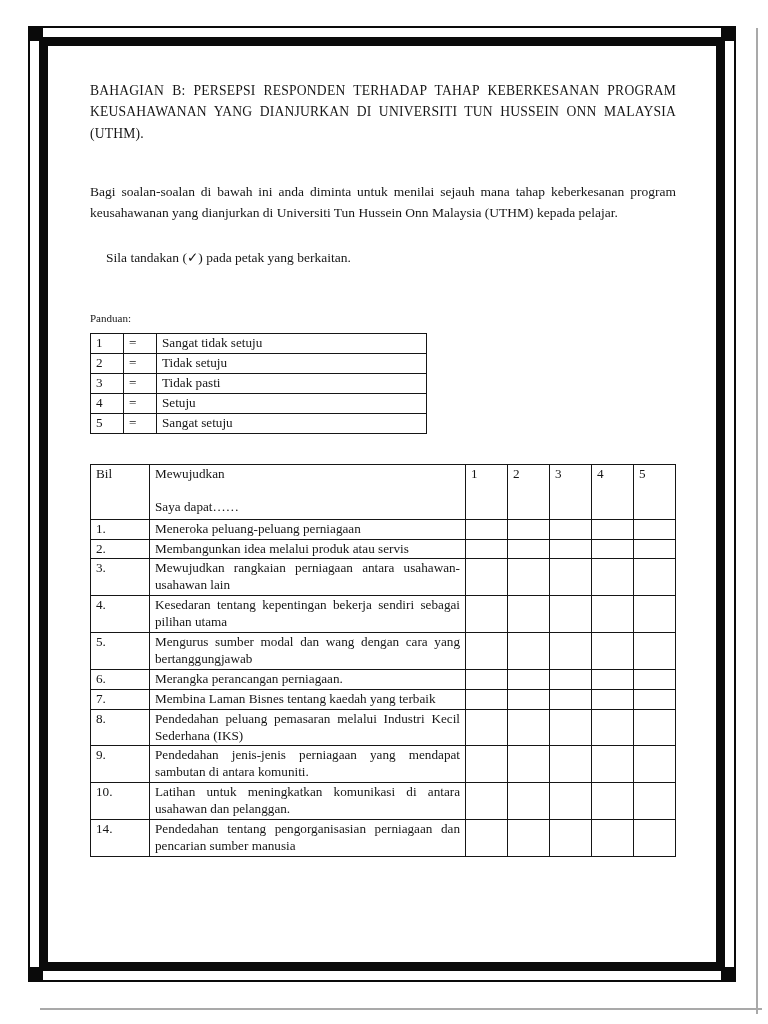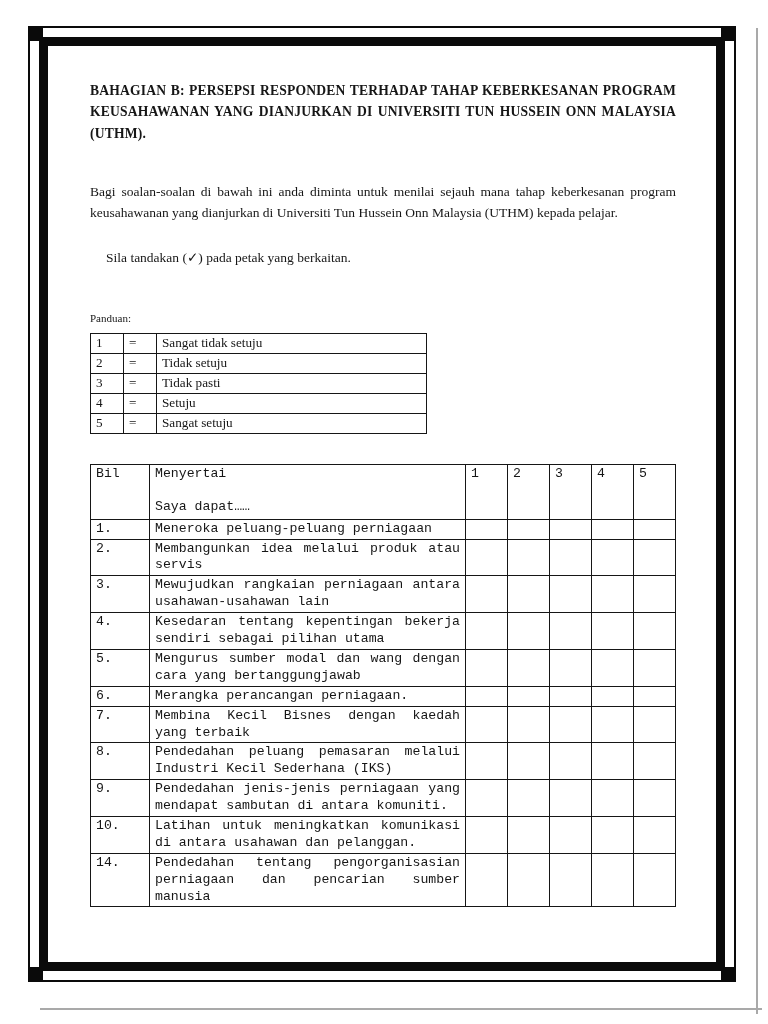--- a/index.html
+++ b/index.html
@@ -58,21 +58,21 @@
     left: 90px;
     right: 92px;
     top: 80px;
   }
   .section-title {
     font-size: 13.6px;
     line-height: 1.58;
     text-align: justify;
     letter-spacing: 0.2px;
     margin: 0 0 38px 0;
-    font-weight: bold;
+    font-weight: normal;
   }
   .para {
     font-size: 13.5px;
     line-height: 1.55;
     text-align: justify;
     margin: 0 0 25px 0;
   }
   .instruction {
     font-size: 13.5px;
     margin: 0 0 46px 16px;
@@ -101,21 +101,20 @@
     width: 337px;
     margin: 0 0 30px 0;
   }
   .guide-table .g-num { width: 22px; }
   .guide-table .g-eq  { width: 22px; }
   .guide-table td { height: 16px; }
 
   
   .rating-table {
     width: 100%;
-    font-family: Liberation Mono, monospace;
   }
   .rating-table .c-bil  { width: 48px; }
   .rating-table .c-chk  { width: 31px; }
   .rating-table .stmt   { text-align: justify; }
   .rating-table .hdr-cell { height: 52px; }
   .hdr-sub { margin-top: 16px; }
   .single td { height: 16px; }
 </style>
 </head>
 <body>
@@ -167,21 +166,21 @@
         <td>Sangat setuju</td>
       </tr>
     </tbody>
   </table>
 
   <table class="rating-table">
     <tbody>
       <tr>
         <td class="c-bil hdr-cell">Bil</td>
         <td class="hdr-cell">
-          <div>Menyertai</div>
+          <div>Mewujudkan</div>
           <div class="hdr-sub">Saya dapat……</div>
         </td>
         <td class="c-chk hdr-cell">1</td>
         <td class="c-chk hdr-cell">2</td>
         <td class="c-chk hdr-cell">3</td>
         <td class="c-chk hdr-cell">4</td>
         <td class="c-chk hdr-cell">5</td>
       </tr>
 
       <tr class="single">
@@ -239,21 +238,21 @@
         <td class="stmt"><span>Merangka perancangan perniagaan.</span></td>
         <td class="c-chk"></td>
         <td class="c-chk"></td>
         <td class="c-chk"></td>
         <td class="c-chk"></td>
         <td class="c-chk"></td>
       </tr>
 
       <tr class="single">
         <td class="c-bil">7.</td>
-        <td class="stmt"><span>Membina Kecil Bisnes dengan kaedah yang terbaik</span></td>
+        <td class="stmt"><span>Membina Laman Bisnes tentang kaedah yang terbaik</span></td>
         <td class="c-chk"></td>
         <td class="c-chk"></td>
         <td class="c-chk"></td>
         <td class="c-chk"></td>
         <td class="c-chk"></td>
       </tr>
 
       <tr>
         <td class="c-bil">8.</td>
         <td class="stmt"><span>Pendedahan peluang pemasaran melalui Industri Kecil Sederhana (IKS)</span></td>

